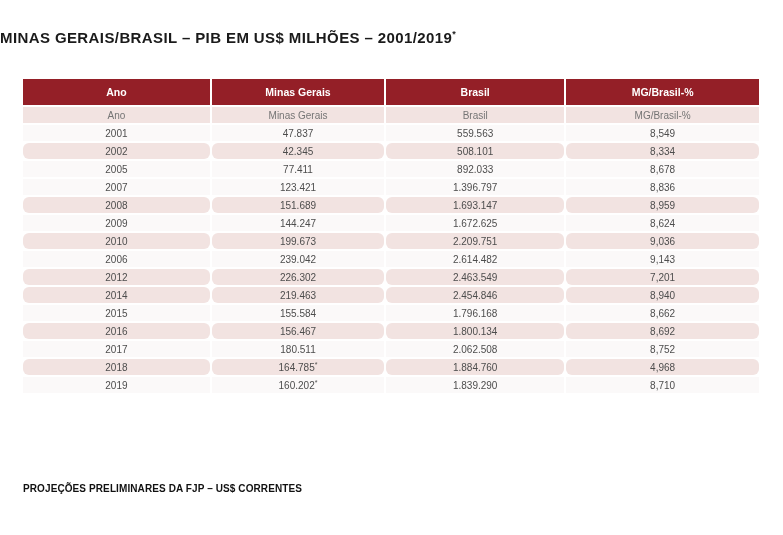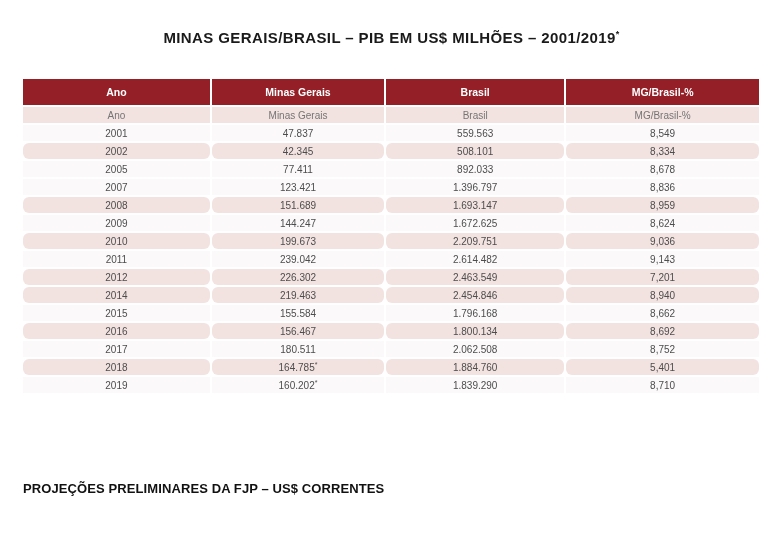--- a/index.html
+++ b/index.html
@@ -10,21 +10,20 @@
     width: 783px;
     height: 535px;
     background: var(--page-bg, #ffffff);
     overflow: hidden;
   }
   .title {
     position: absolute;
     top: 29px;
     left: 0;
     width: 100%;
-    text-align: center;
     font-size: 15px;
     font-weight: bold;
     letter-spacing: 0.4px;
     color: #1a1a1a;
   }
   .title sup { font-size: 9px; vertical-align: super; }
   .table-wrap {
     position: absolute;
     top: 77px;
     left: 21px;
@@ -62,21 +61,21 @@
   tbody tr.alt td { background: var(--row-alt-bg, #F2E3E1); border-radius: 6px; }
   tbody tr.subrow td {
     background: var(--row-alt-bg, #F2E3E1);
     color: var(--subheader-text, #757575);
   }
   tbody td sup { font-size: 7px; vertical-align: super; }
   .footer {
     position: absolute;
     left: 23px;
     top: 483px;
-    font-size: 13px;
+    font-size: 10px;
     font-weight: bold;
     color: #111111;
     line-height: 11.5px;
     letter-spacing: 0.1px;
   }
 </style>
 </head>
 <body>
 
 <div class="page">
@@ -142,21 +141,21 @@
             <td>1.672.625</td>
             <td>8,624</td>
           </tr>
           <tr class="alt">
             <td>2010</td>
             <td>199.673</td>
             <td>2.209.751</td>
             <td>9,036</td>
           </tr>
           <tr>
-            <td>2011</td>
+            <td>2006</td>
             <td>239.042</td>
             <td>2.614.482</td>
             <td>9,143</td>
           </tr>
           <tr class="alt">
             <td>2012</td>
             <td>226.302</td>
             <td>2.463.549</td>
             <td>7,201</td>
           </tr>
@@ -181,21 +180,21 @@
           <tr>
             <td>2017</td>
             <td>180.511</td>
             <td>2.062.508</td>
             <td>8,752</td>
           </tr>
           <tr class="alt">
             <td>2018</td>
             <td>164.785<sup>*</sup></td>
             <td>1.884.760</td>
-            <td>5,401</td>
+            <td>4,968</td>
           </tr>
           <tr>
             <td>2019</td>
             <td>160.202<sup>*</sup></td>
             <td>1.839.290</td>
             <td>8,710</td>
           </tr>
         </tbody>
     </table>
   </div>

